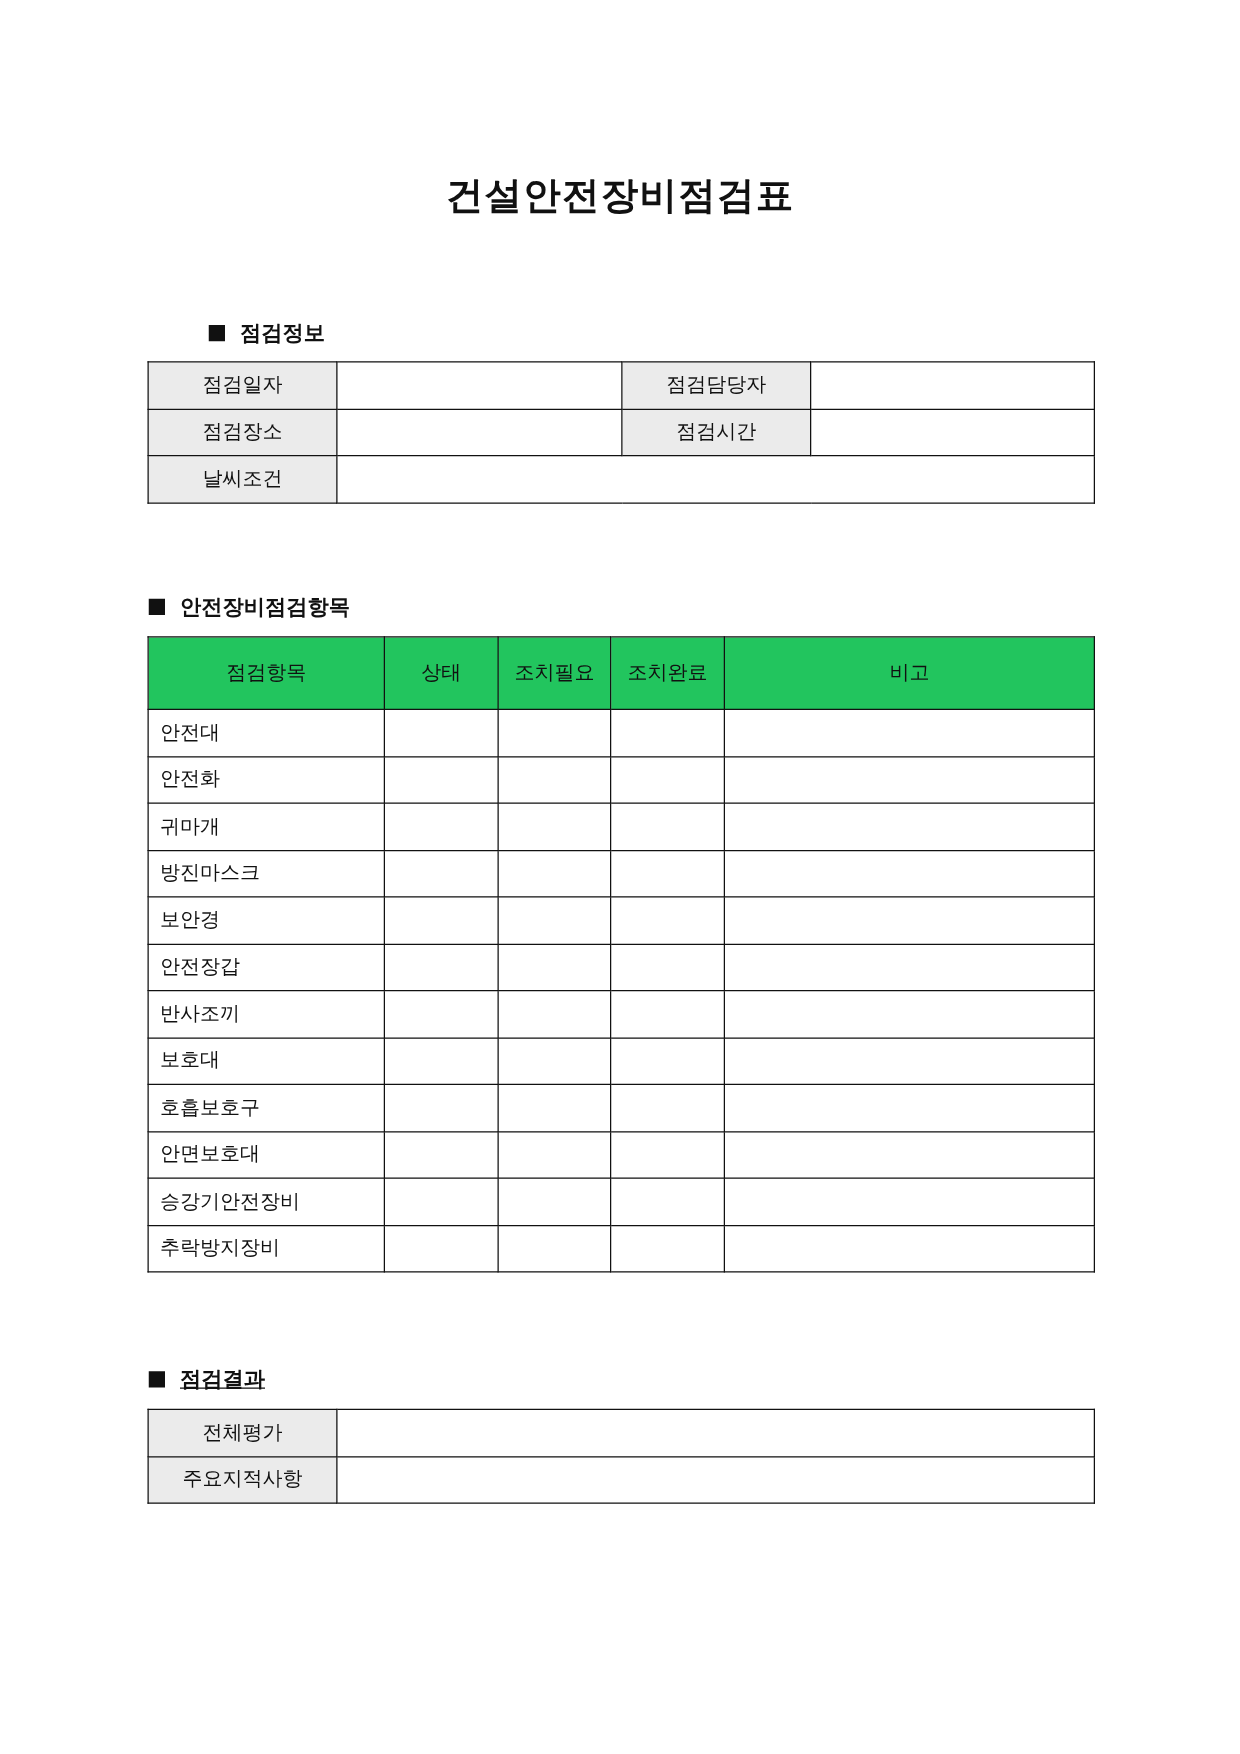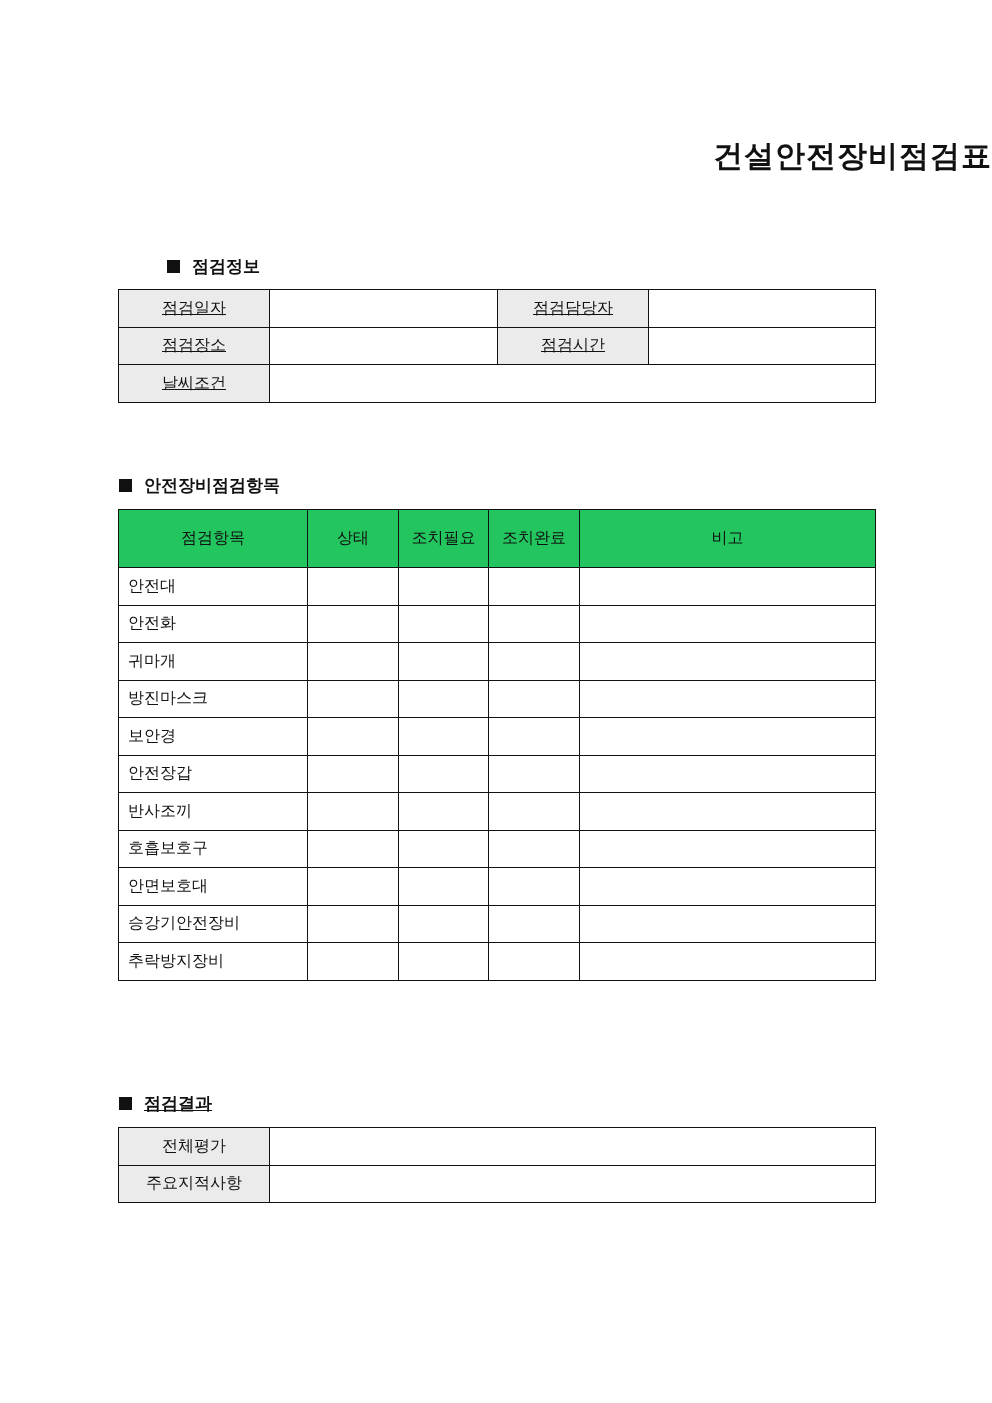--- a/index.html
+++ b/index.html
@@ -1,37 +1,37 @@
 <!DOCTYPE html>
 <html><head>
 <meta charset="utf-8">
 <style>
   html, body { margin:0; padding:0; background:#fff; }
   body { width:992px; height:1403px; position:relative; font-family:"DejaVu Sans", sans-serif; color:#111; }
-  .title { position:absolute; left:0; width:992px; top:136px; text-align:right; font-size:30px; font-weight:bold; letter-spacing:1px; }
+  .title { position:absolute; left:0; width:992px; top:136px; text-align:center; font-size:30px; font-weight:bold; letter-spacing:1px; }
   .sec { position:absolute; left:119px; font-size:17px; font-weight:bold; display:flex; align-items:center; }
   .sq { display:inline-block; width:13px; height:13px; background:#111; margin-right:12px; }
   table { position:absolute; left:118px; width:757px; border-collapse:collapse; table-layout:fixed; }
   td, th { border:1.3px solid #111; font-size:16px; font-weight:normal; padding:0; }
   .lbl { background:#ebebeb; text-align:center; }
   .hd th { background:#22c55e; text-align:center; height:57px; }
   .item { padding-left:9px; text-align:left; }
   .r38 td { height:36.5px; }
 </style>
 </head>
 <body>
 
 <div class="title">건설안전장비점검표</div>
 
 <div class="sec" style="top:255px;margin-left:48px;">
   <span class="sq"></span>
   <span>점검정보</span>
 </div>
 
-<table style="top:289px;text-decoration:underline;">
+<table style="top:289px;">
   <colgroup>
       <col style="width:151px">
       <col style="width:228px">
       <col style="width:151px">
       <col style="width:227px">
     </colgroup>
   <tbody>
       <tr class="r38">
     <td class="lbl">점검일자</td>
     <td></td>
@@ -117,20 +117,27 @@
         <td></td>
       </tr>
       <tr class="r38">
         <td class="item">반사조끼</td>
         <td></td>
         <td></td>
         <td></td>
         <td></td>
       </tr>
       <tr class="r38">
+        <td class="item">보호대</td>
+        <td></td>
+        <td></td>
+        <td></td>
+        <td></td>
+      </tr>
+      <tr class="r38">
         <td class="item">호흡보호구</td>
         <td></td>
         <td></td>
         <td></td>
         <td></td>
       </tr>
       <tr class="r38">
         <td class="item">안면보호대</td>
         <td></td>
         <td></td>

